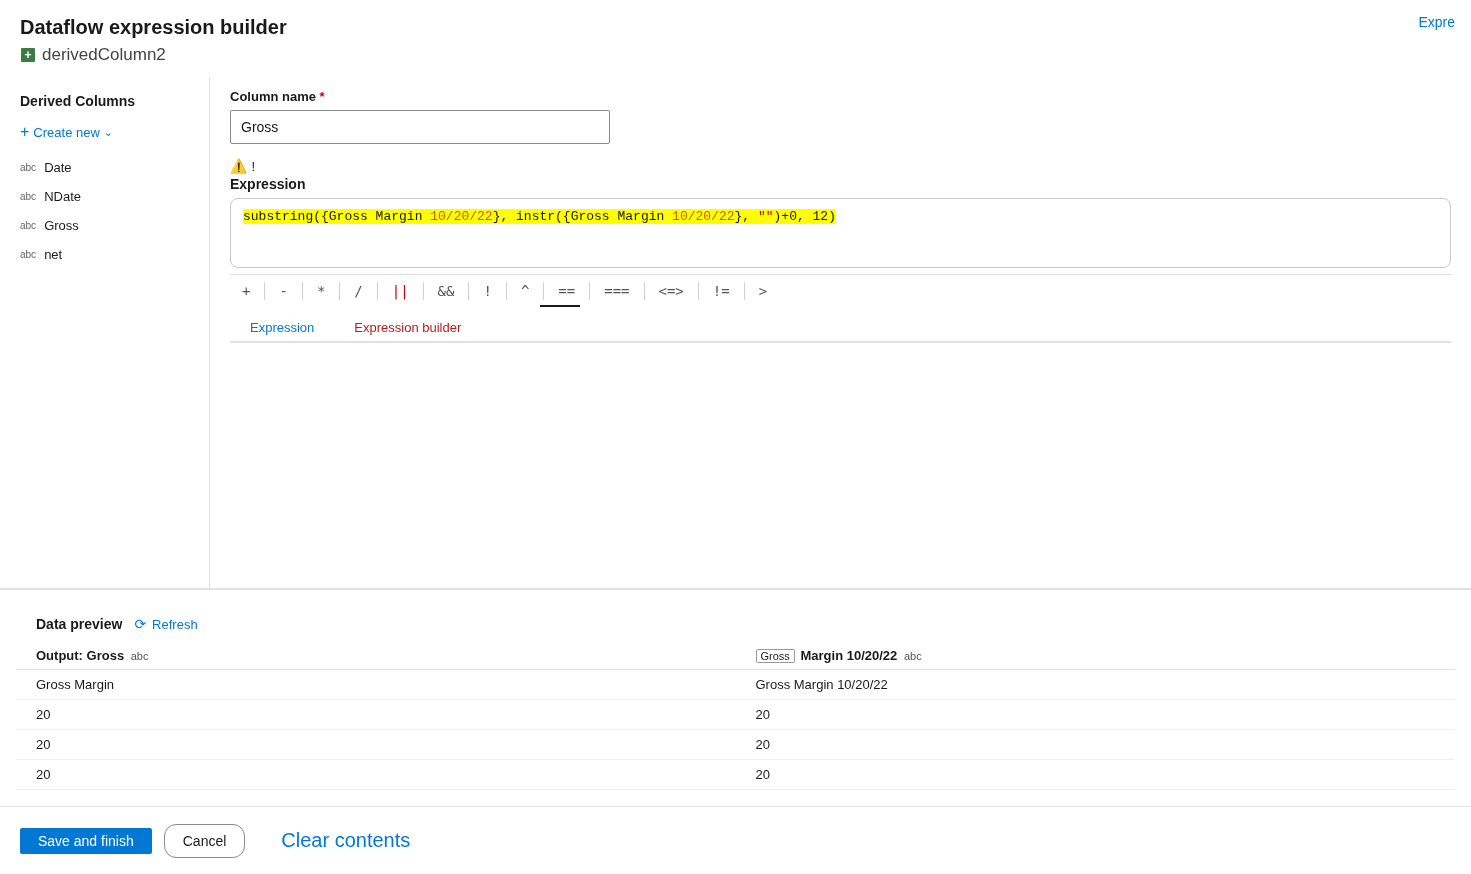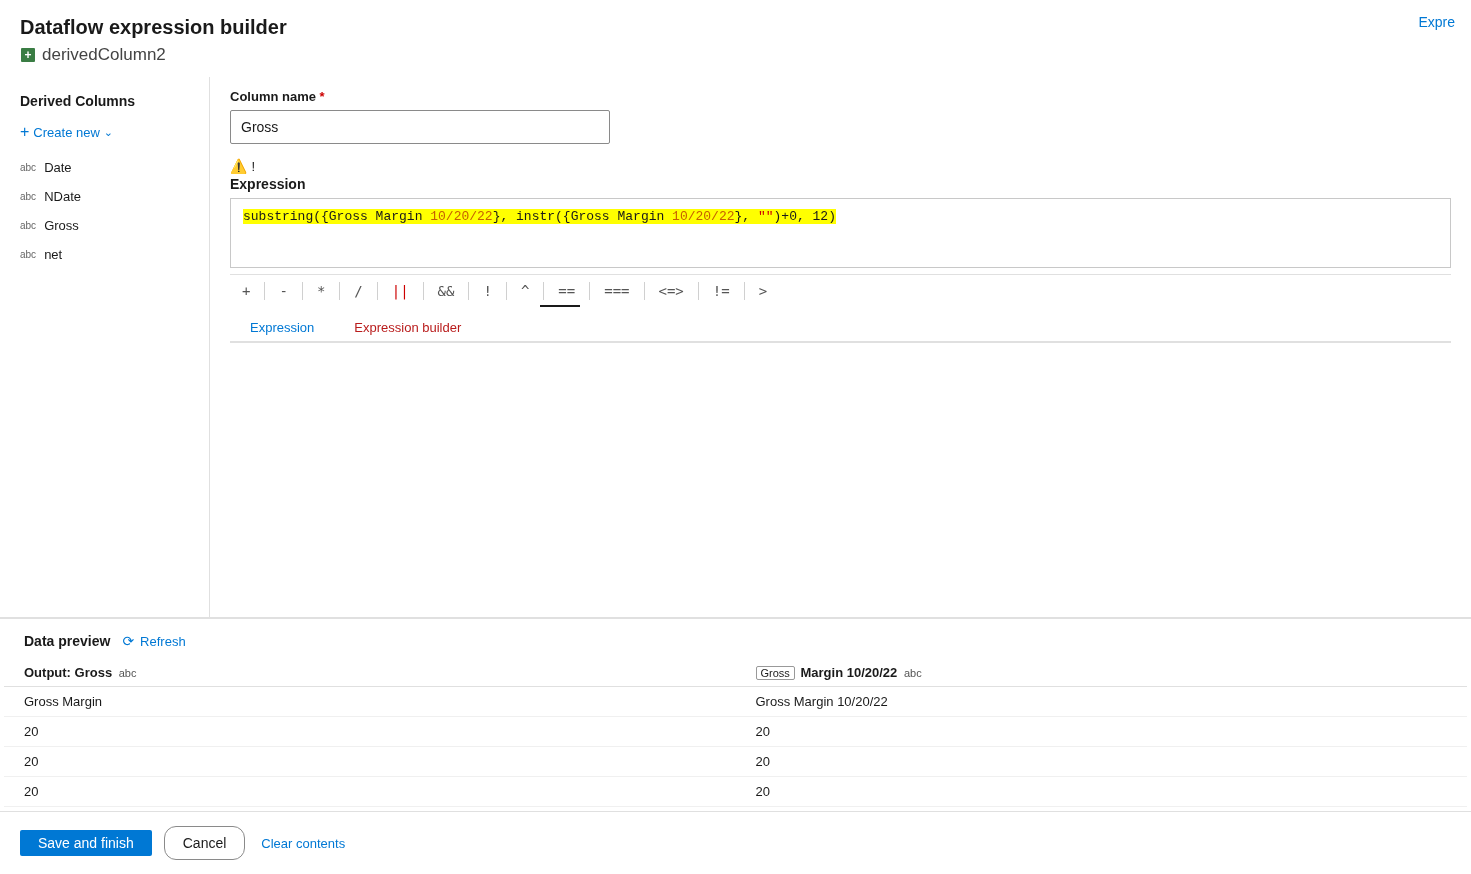--- a/index.html
+++ b/index.html
@@ -153,21 +153,21 @@
       font-size: 13px;
     }
     .expression-label {
       font-size: 14px;
       font-weight: 700;
       margin-bottom: 6px;
     }
     
     .expression-editor {
       border: 1px solid #c8c8c8;
-      border-radius: 0;
+      border-radius: 8px;
       min-height: 70px;
       padding: 8px 12px;
       background: #fff;
       font-family: 'Consolas', 'Courier New', monospace;
       font-size: 13px;
       line-height: 1.5;
       margin-bottom: 6px;
       overflow: auto;
     }
     .expr-highlight {
@@ -219,21 +219,21 @@
       border-bottom: 2px solid transparent;
       margin-bottom: -2px;
     }
     .tab-item.active {
       color: #0078d4;
       border-bottom: 2px solid #0078d4;
     }
     
     .data-preview-section {
       border-top: 2px solid #e0e0e0;
-      padding: 4px;
+      padding: 16px;
     }
     .data-preview-header {
       display: flex;
       align-items: center;
       gap: 12px;
       padding: 10px 20px 10px 20px;
     }
     .data-preview-title {
       font-size: 14px;
       font-weight: 700;
@@ -310,23 +310,24 @@
       border: 1px solid #8a8a8a;
       border-radius: 12px;
       padding: 8px 18px;
       font-size: 14px;
       cursor: pointer;
     }
     .clear-contents-btn {
       background: none;
       border: none;
       color: #0078d4;
-      font-size: 13px;
+      font-size: 20px;
       cursor: pointer;
       padding: 8px 4px;
+      margin-left: 20px;
     }
   </style>
 </head>
 <body>
 
 <div class="page-container">
 
   <span class="top-right-link">Expre</span>
 
   <div class="header">

